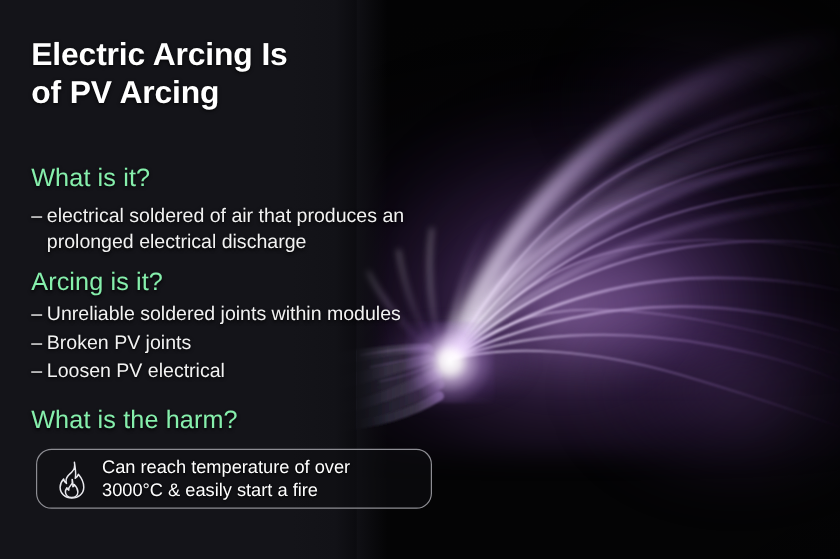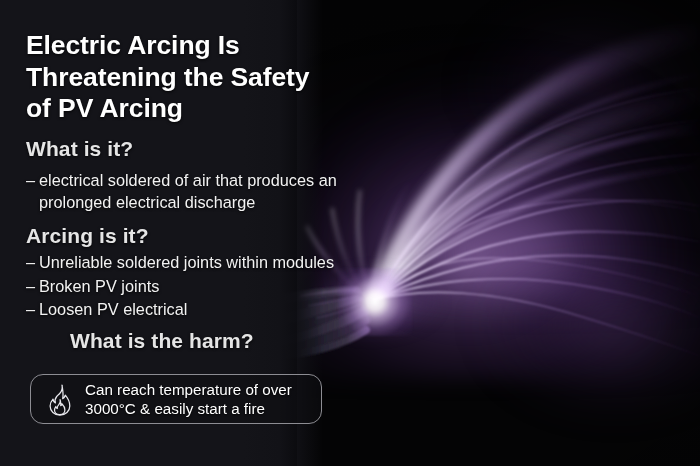--- a/index.html
+++ b/index.html
@@ -146,28 +146,28 @@
     line-height: 1.19;
     color: #ffffff;
     letter-spacing: -0.1px;
     text-shadow: 0 1px 3px rgba(0,0,0,0.85);
   }
 
   .q-head {
     position: absolute;
     left: 26px;
     font-size: 21px;
-    font-weight: bold;
-    color: #e5e5e5;
+    font-weight: normal;
+    color: #86efac;
     letter-spacing: 0.1px;
     text-shadow: 0 1px 3px rgba(0,0,0,0.85);
   }
   .q1 { top: 137px; }
   .q2 { top: 224px; }
-  .q3 { top: 329px; margin-left: 44px; }
+  .q3 { top: 339px; }
 
   .bullets {
     position: absolute;
     left: 26px;
     width: 360px;
     font-size: 16.3px;
     color: #f2f2f2;
     line-height: 1.33;
     text-shadow: 0 1px 3px rgba(0,0,0,0.9);
   }
@@ -183,21 +183,21 @@
     width: 13px;
     flex: 0 0 13px;
     color: #f2f2f2;
   }
   .btext { flex: 1 1 auto; }
 
   
   .badge {
     position: absolute;
     left: 30px; top: 374px;
-    width: 292px; height: 50px;
+    width: 330px; height: 50px;
     box-sizing: border-box;
     border: 1.3px solid #8d8d93;
     border-radius: 13px;
     background: rgba(14,14,19,0.55);
     display: flex;
     align-items: center;
     padding: 0 10px 0 12px;
   }
   .flame-icon {
     flex: 0 0 auto;
@@ -337,21 +337,20 @@
   <div class="arc-core"></div>
   <div class="vignette"></div>
 
   <div class="panel"></div>
   <div class="panel-fade"></div>
 
   <div class="content">
 
     <div class="title">
       <div>Electric Arcing Is</div>
-      <div>Threatening the Safety</div>
       <div>of PV Arcing</div>
     </div>
 
     <div class="q-head q1">What is it?</div>
     <div class="bullets b1">
       <div class="bullet-row">
         <span class="dash">–</span>
         <span class="btext">
           <span>electrical soldered of air that produces</span>
           <span>an prolonged electrical discharge</span>

